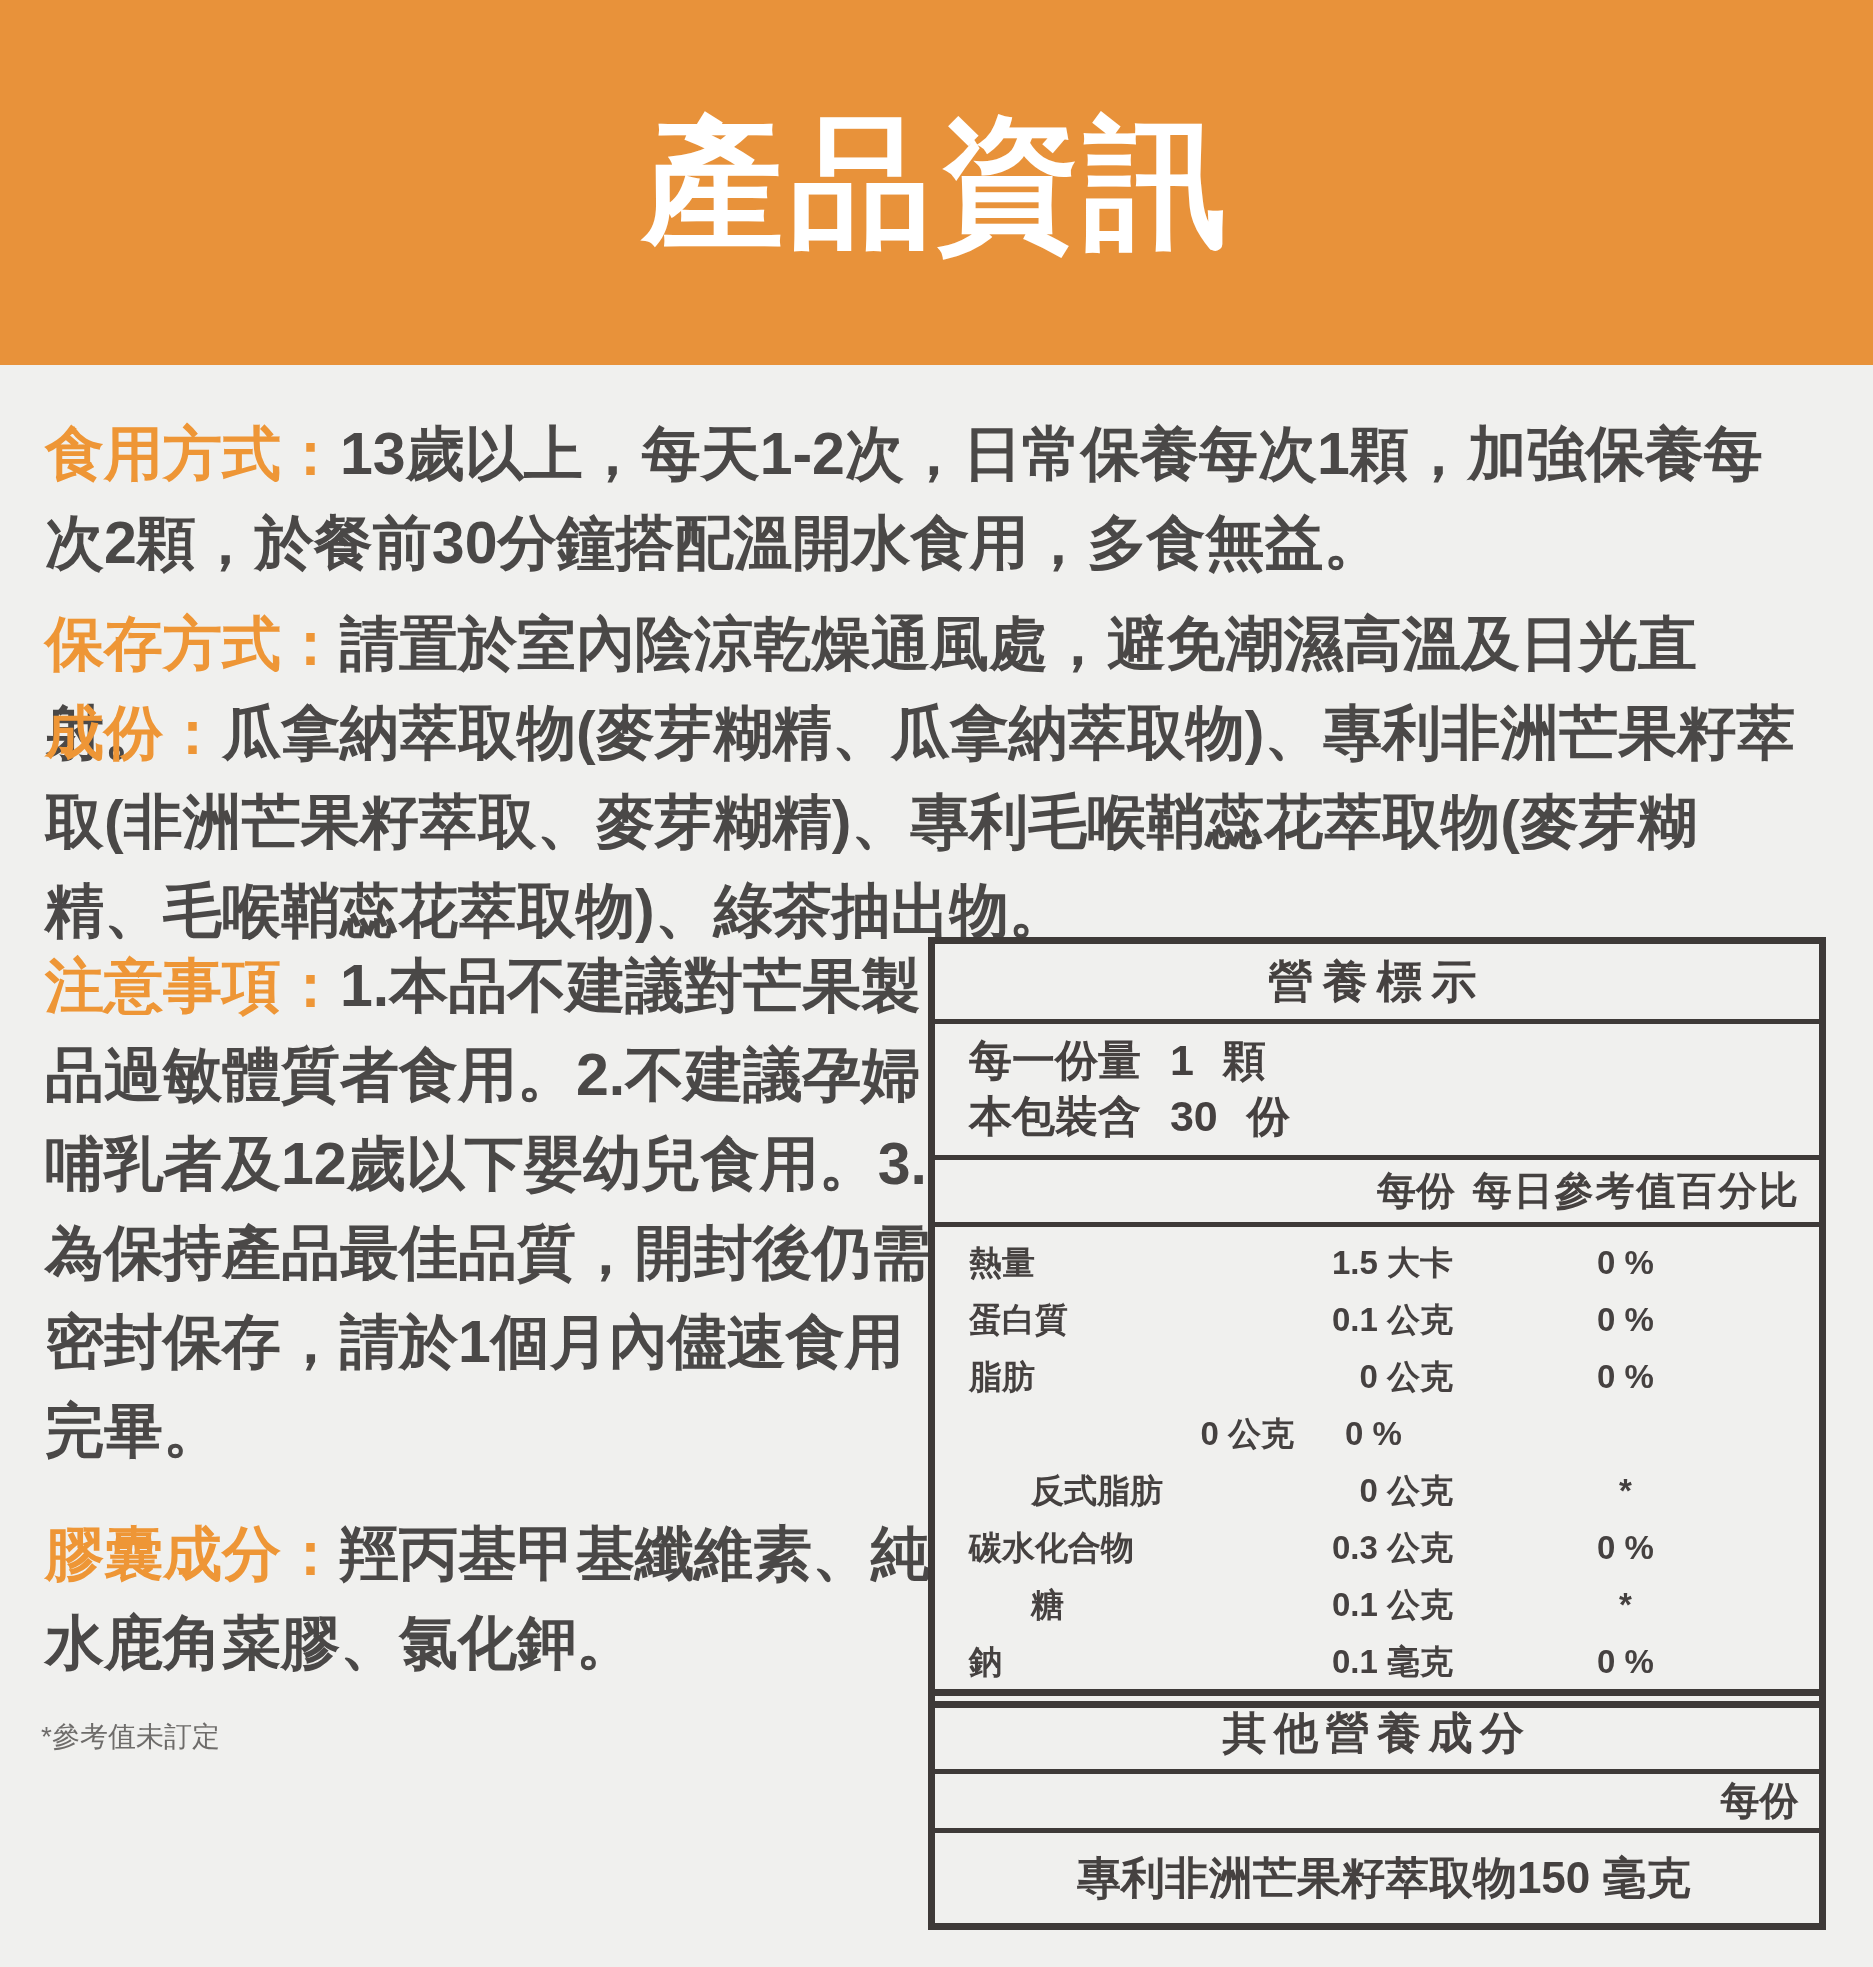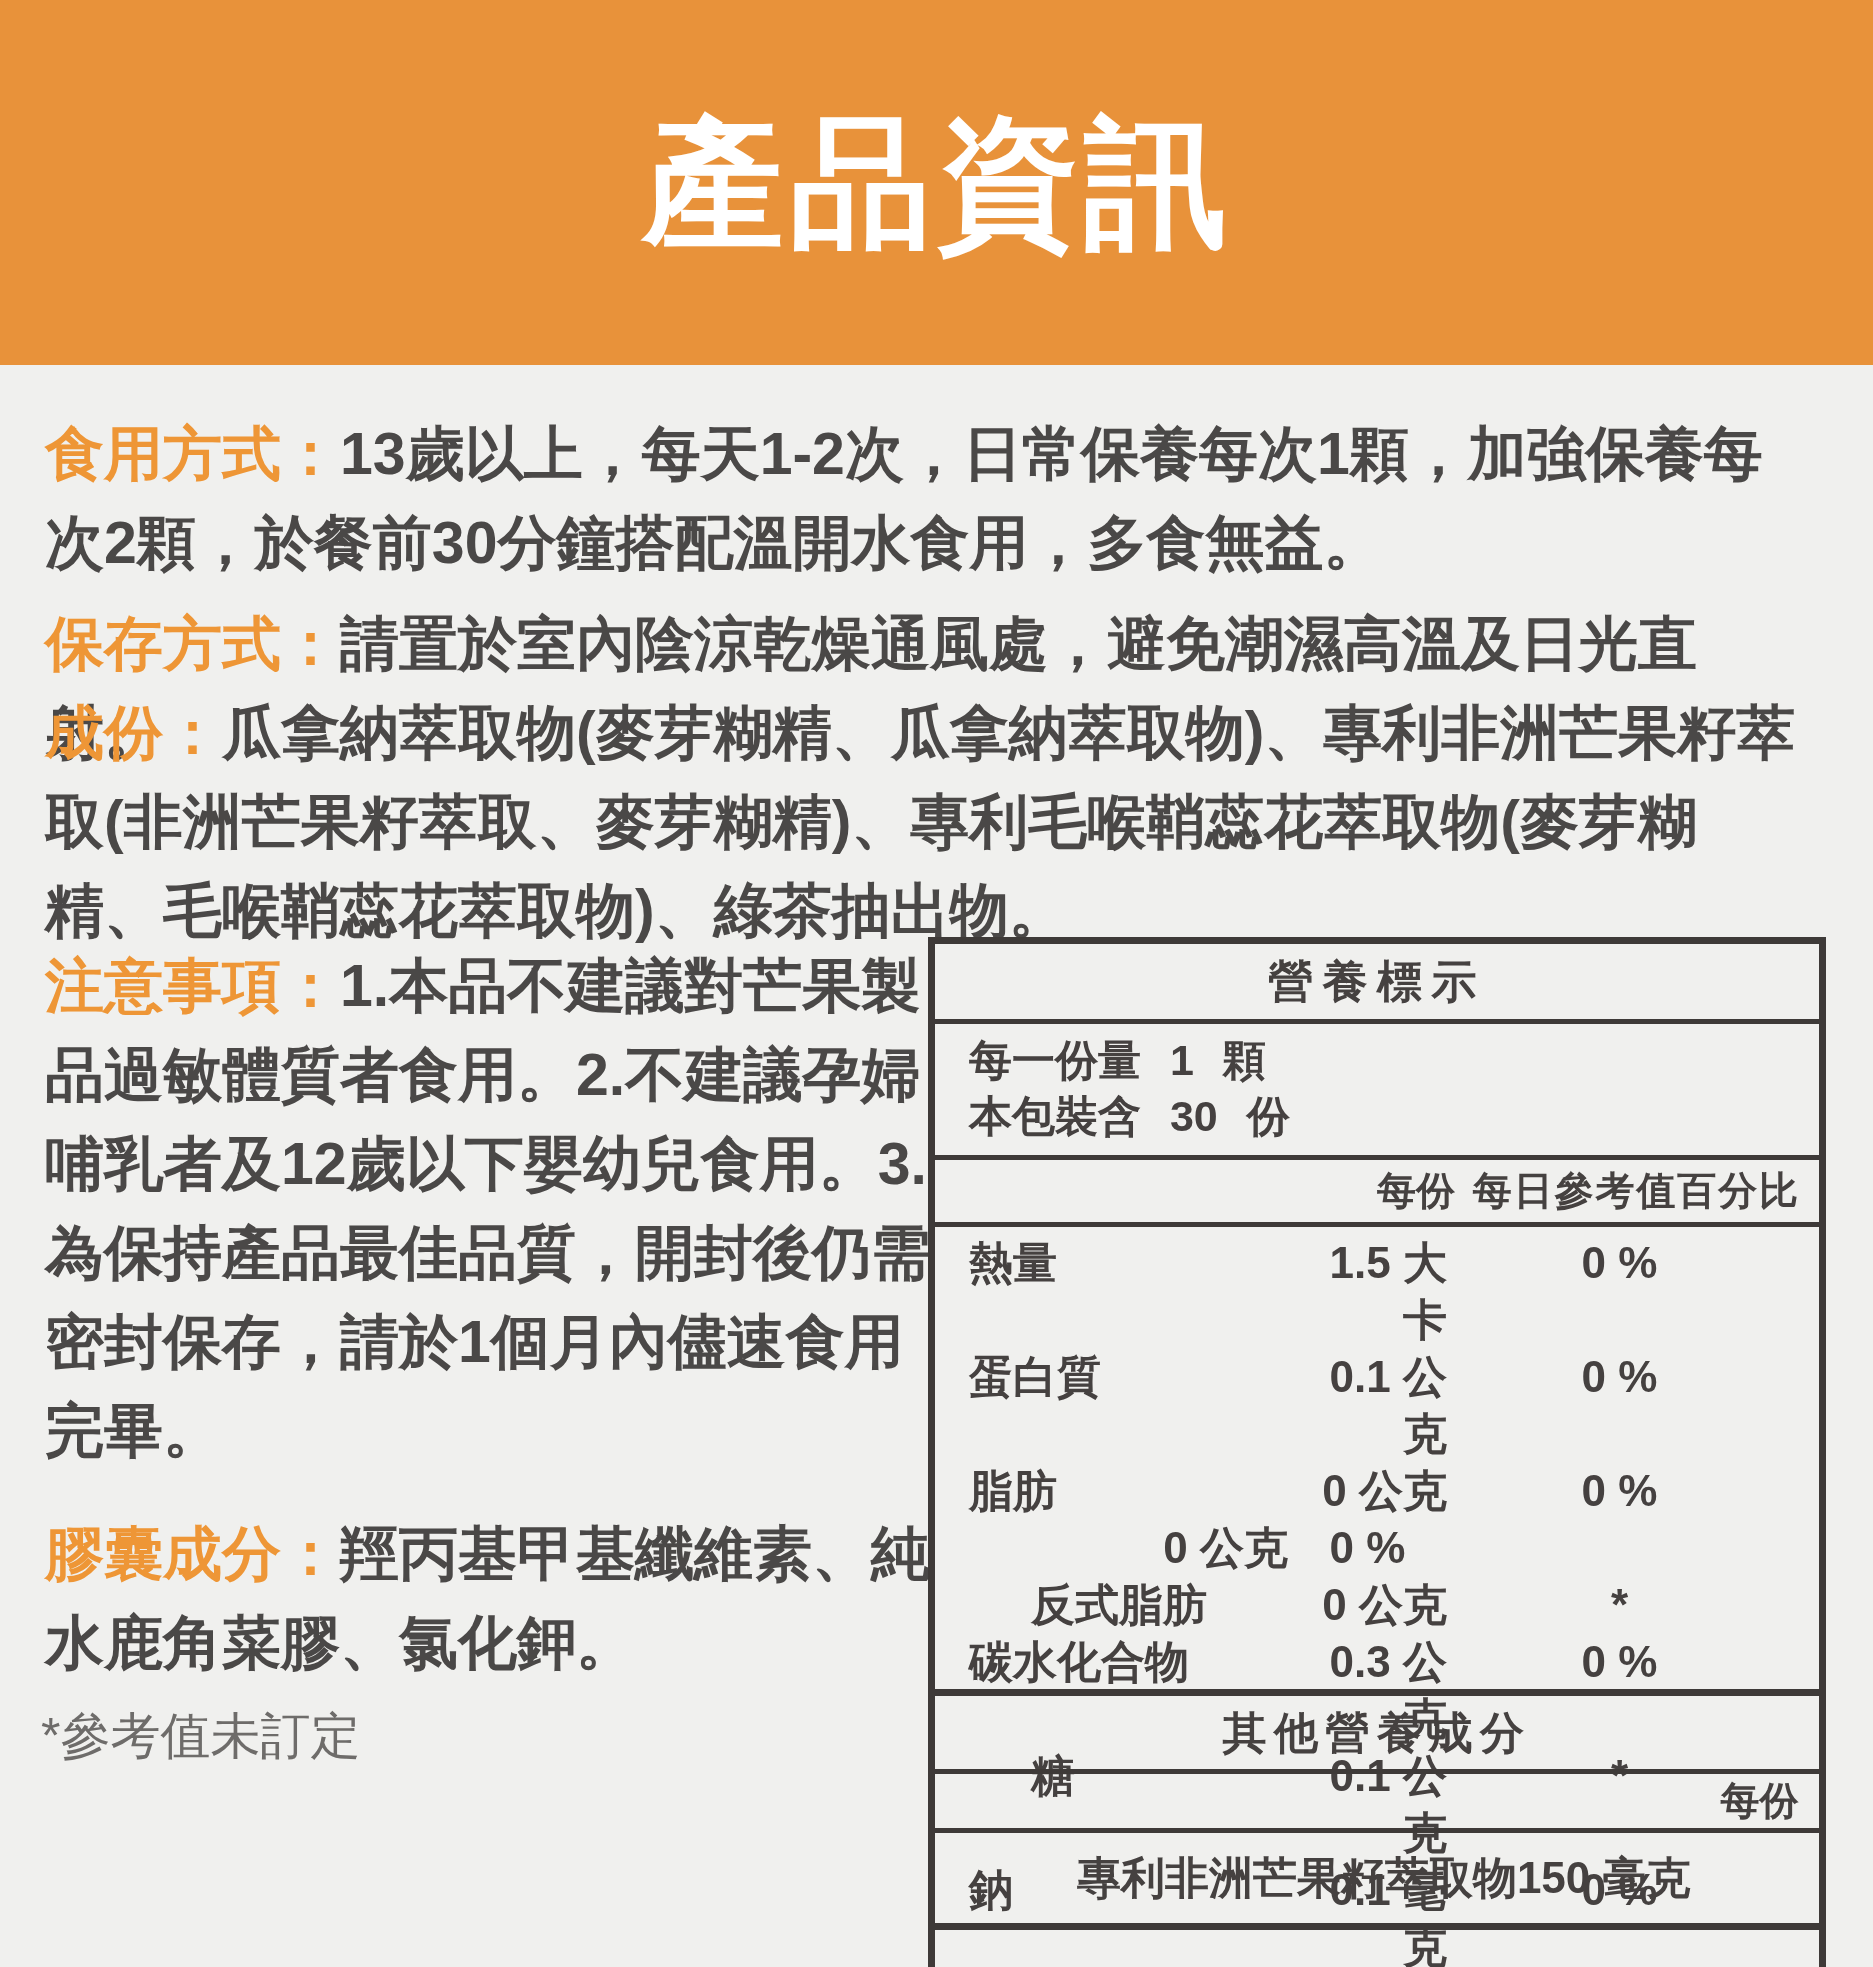--- a/index.html
+++ b/index.html
@@ -23,21 +23,21 @@
     word-break:break-all; overflow-wrap:anywhere;
   }
   .sec .olabel { color:#EE9636; }
   .sec-usage       { top:410px;  width:1754px; }
   .sec-storage     { top:600px;  width:1754px; }
   .sec-ingredients { top:689px;  width:1754px; }
   .sec-precautions { top:942px; width:890px;  }
   .sec-capsule     { top:1510px; width:890px;  }
   .footnote {
     position:absolute; left:41px; top:1707px; width:823px;
-    color:#6E6C6A; font-size:50px; font-weight:500; line-height:59px;
+    color:#6E6C6A; font-size:28px; font-weight:500; line-height:59px;
     word-break:break-all; overflow-wrap:anywhere;
   }
   .footnote p { margin:0; }
   
   .tbl {
     position:absolute; left:928px; width:898px; box-sizing:border-box;
     border:7.5px solid #3E3A38; color:#454140; font-weight:700;
   }
   .ntable { top:937px; }
   .otable { top:1689px; }
@@ -47,21 +47,21 @@
   .t-serving div { line-height:56px; word-spacing:17px; }
   .t-colhead {
     display:grid; grid-template-columns:1fr 159px 345px;
     height:62px; line-height:62px; font-size:39px; padding:0 19px 0 34px;
   }
   .t-colhead .c-value { text-align:right; }
   .t-colhead .c-pct   { text-align:right; letter-spacing:1.9px; }
   .t-data { padding:7.5px 0 11.2px 0; }
   .trow {
     display:grid; grid-template-columns:1fr 159px 345px;
-    padding:0 27px 0 34px; line-height:57px; font-size:44px;
+    padding:0 21px 0 34px; line-height:57px; font-size:33px;
   }
   .trow .c-value { text-align:right; }
   .trow .c-pct   { text-align:center; }
   .trow.indent .c-label { padding-left:62px; }
   .o-header { height:73px; line-height:73px; text-align:center; font-size:44px; letter-spacing:7.5px; }
   .o-colhead { height:54px; line-height:54px; font-size:39px; text-align:right; padding-right:20.6px; }
   .o-row {
     display:flex; justify-content:center; align-items:center;
     height:90px; font-size:44px; padding:0 20.6px 0 34px;
   }

